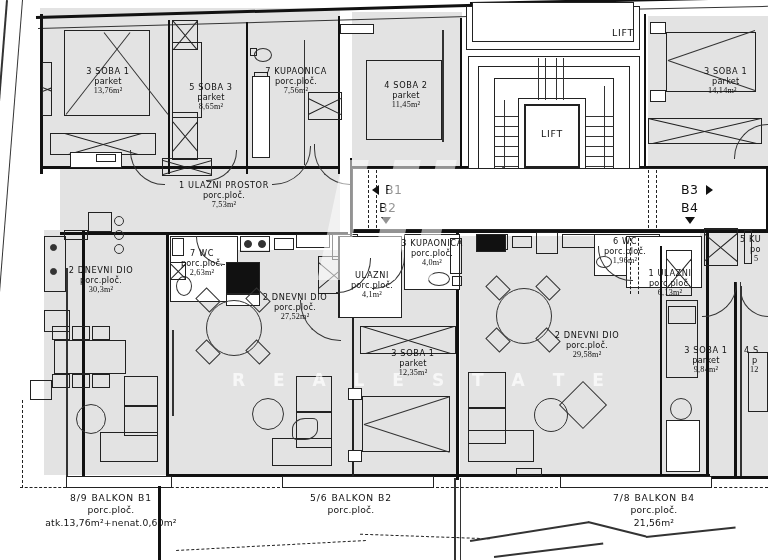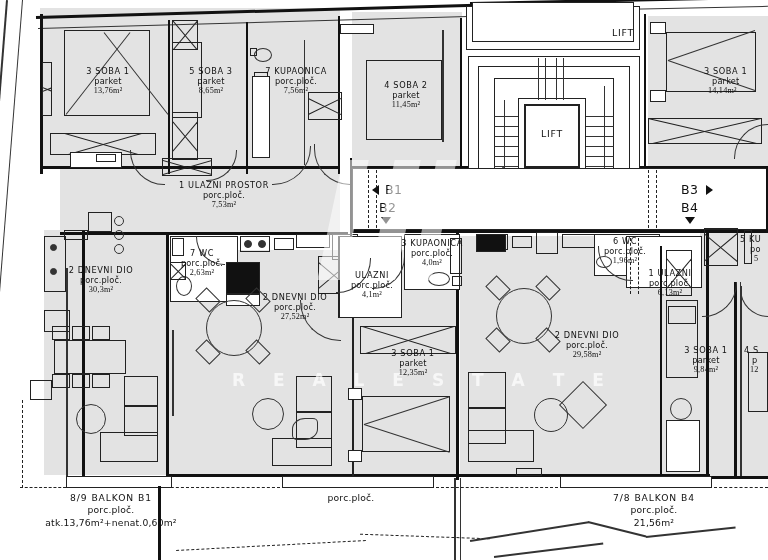--- a/index.html
+++ b/index.html
@@ -323,21 +323,21 @@
     <div class="wmbar" style="left:382px;top:160px;width:26px;height:120px;transform:skewX(-12deg);"></div>
     <div class="wmbar" style="left:424px;top:160px;width:20px;height:120px;transform:skewX(-12deg);"></div>
     <div class="wmtxt wmRE">R E A L   E S T A T E</div>
   </div>
 
   <div class="lbl" style="left:58px;top:66px;width:100px;">
     <span class="t1">3  SOBA  1</span>
     <span class="t2">parket</span>
     <span class="t3">13,76m²</span>
   </div>
-  <div class="lbl" style="left:168px;top:66px;width:86px;">
+  <div class="lbl" style="left:168px;top:82px;width:86px;">
     <span class="t1">5  SOBA  3</span>
     <span class="t2">parket</span>
     <span class="t3">8,65m²</span>
   </div>
   <div class="lbl" style="left:246px;top:66px;width:100px;">
     <span class="t1">7  KUPAONICA</span>
     <span class="t2">porc.ploč.</span>
     <span class="t3">7,56m²</span>
   </div>
   <div class="lbl" style="left:364px;top:80px;width:84px;">
@@ -417,20 +417,21 @@
     <span class="t2" style="margin-left:10px;">po</span>
     <span class="t3" style="margin-left:14px;">5</span>
   </div>
 
   <div class="cap" style="left:-22px;top:492px;width:266px;">
     <span class="c1">8/9  BALKON  B1</span>
     <span class="c2">porc.ploč.</span>
     <span class="c3">atk.13,76m²+nenat.0,60m²</span>
   </div>
   <div class="cap" style="left:206px;top:492px;width:290px;">
+    <span class="c1">5/6  BALKON  B2</span>
     <span class="c2">porc.ploč.</span>
   </div>
   <div class="cap" style="left:538px;top:492px;width:232px;">
     <span class="c1">7/8  BALKON  B4</span>
     <span class="c2">porc.ploč.</span>
     <span class="c3">21,56m²</span>
   </div>
 
 </div>
 

